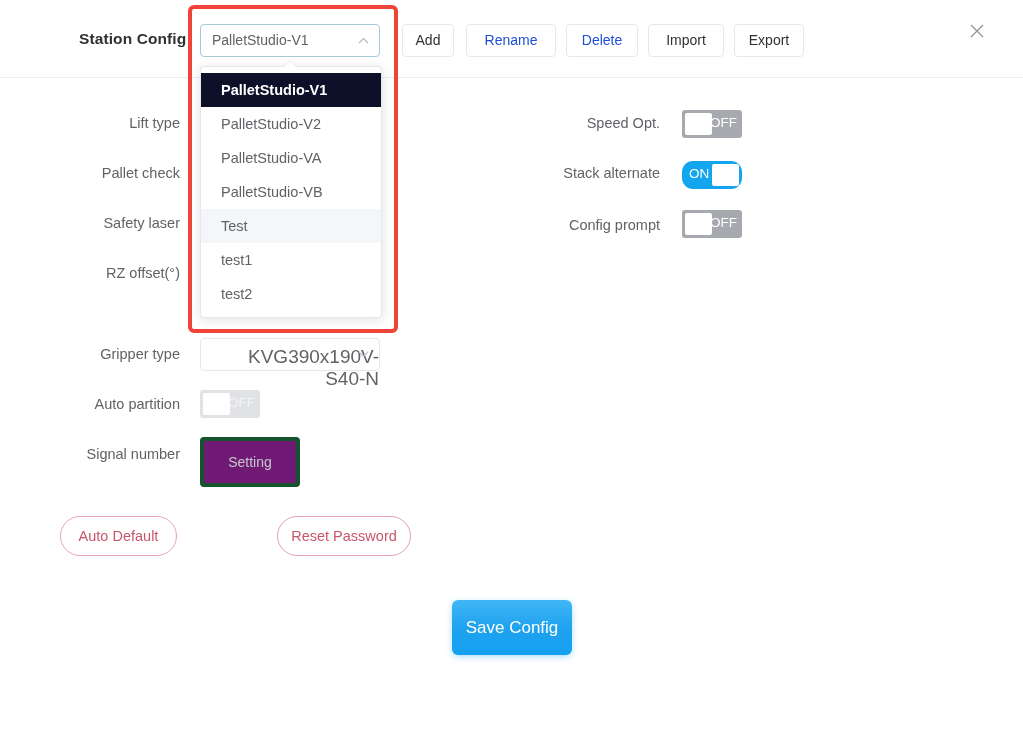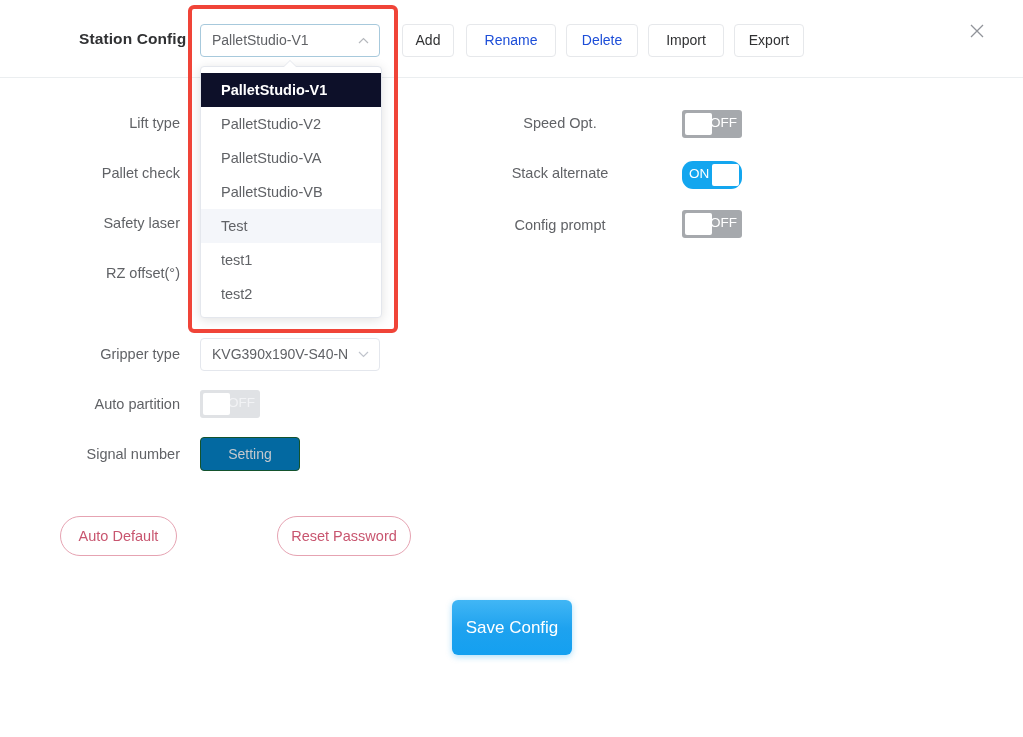--- a/index.html
+++ b/index.html
@@ -95,21 +95,21 @@
     position: absolute;
     width: 160px;
     text-align: right;
     font-size: 14.5px;
     color: #606266;
     left: 20px;
   }
   .rlab-right {
     position: absolute;
     width: 200px;
-    text-align: center;
+    text-align: right;
     font-size: 14.5px;
     color: #606266;
     left: 460px;
   }
 
   #lbl-lift     { top: 115px; }
   #lbl-pallet   { top: 165px; }
   #lbl-safety   { top: 215px; }
   #lbl-rz       { top: 265px; }
   #lbl-gripper  { top: 346px; }
@@ -126,22 +126,23 @@
     left: 200px; top: 338px;
     width: 180px; height: 33px;
     box-sizing: border-box;
     border: 1px solid #e4e7ed;
     border-radius: 4px;
     background: #fff;
   }
   #gripper-value {
     position: absolute;
     left: 11px; top: 7px;
-    font-size: 14px;
-    color: #606266;
+    font-size: 19px;
+    color: #606266;
+    text-align: right;
   }
 
   
   .toggle {
     position: absolute;
     width: 60px; height: 28px;
     border-radius: 3px;
     box-sizing: border-box;
     cursor: pointer;
     overflow: hidden;
@@ -171,25 +172,25 @@
 
   #tg-autopart { left: 200px; top: 390px; }
   #tg-speed    { left: 682px; top: 110px; }
   #tg-stack    { left: 682px; top: 161px; border-radius: 11px; }
   #tg-prompt   { left: 682px; top: 210px; }
 
   
   #btn-setting {
     position: absolute;
     left: 200px; top: 437px;
-    width: 100px; height: 34px;
-    box-sizing: border-box;
-    border: 1px solid #14532d;
-    border-radius: 4px;
-    background: #0369a1;
+    width: 100px; height: 50px;
+    box-sizing: border-box;
+    border: 4px solid #14532d;
+    border-radius: 4px;
+    background: #701a75;
     font-family: "Liberation Sans", sans-serif;
     font-size: 14px;
     color: #c6c9ce;
     cursor: default;
   }
 
   
   .reset-btn {
     position: absolute;
     height: 40px;

